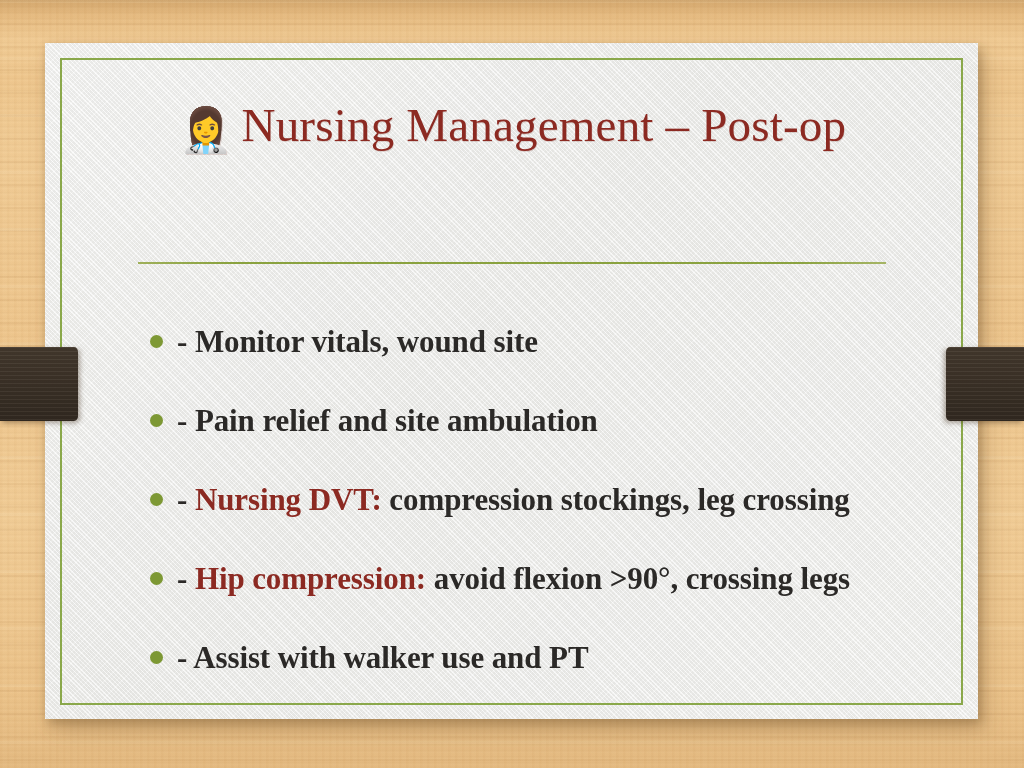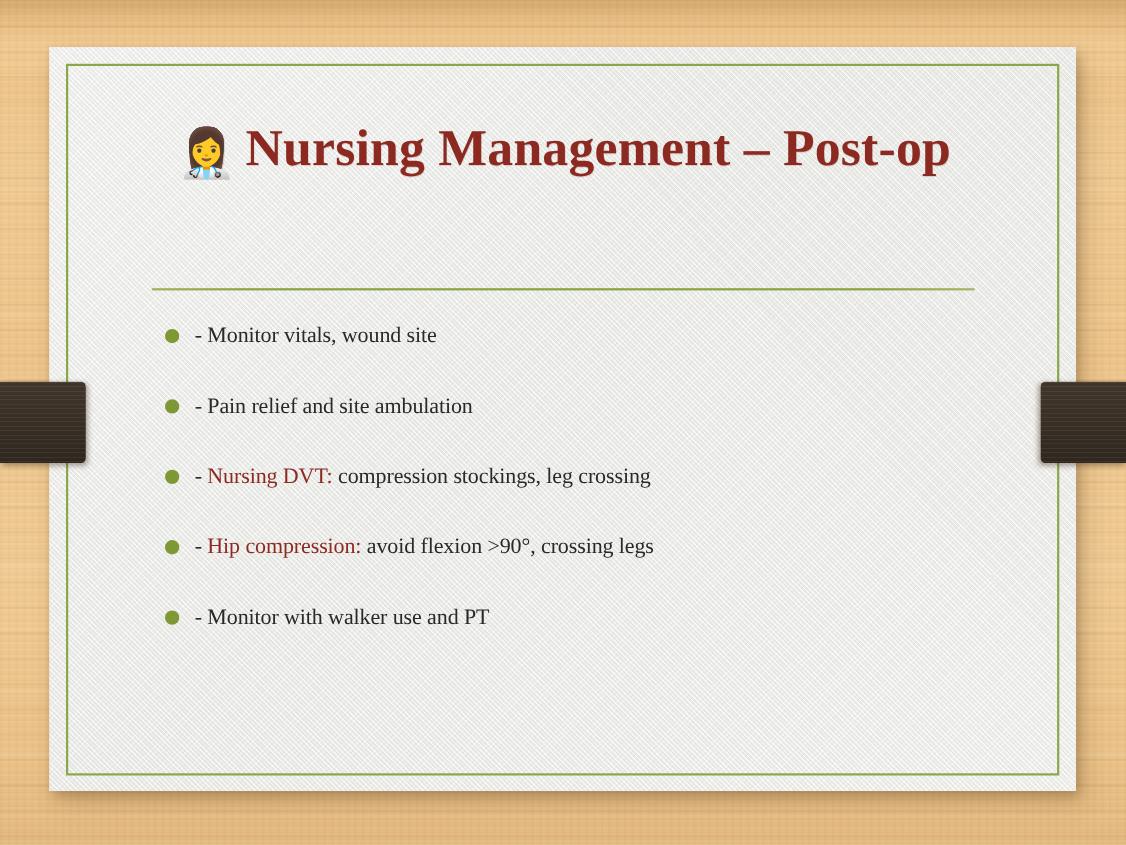--- a/index.html
+++ b/index.html
@@ -138,22 +138,22 @@
     position: absolute;
     left: 93px;
     top: 50px;
     width: 750px;
     text-align: center;
   }
 
   #title-text {
     color: #8c2a22;
     font-size: 47px;
-    line-height: 84px;
-    font-weight: bold;
+    line-height: 64px;
+    font-weight: normal;
     letter-spacing: 0.2px;
     margin: 0;
     text-shadow: 0.5px 0.5px 0 rgba(120,60,50,0.18);
     text-align: center;
   }
 
   #title-emoji {
     font-size: 43px;
     vertical-align: -4px;
     margin-right: 8px;
@@ -178,24 +178,25 @@
     list-style: none;
     margin: 0;
     padding: 0;
   }
 
   .bullet-item {
     position: relative;
     padding-left: 32px;
     margin-bottom: 21px;
     color: #2b2927;
-    font-size: 20px;
+    font-size: 31px;
     line-height: 43px;
-    font-weight: normal;
+    font-weight: bold;
     letter-spacing: -0.1px;
+    margin-top: 36px;
   }
 
   .bullet-dot {
     position: absolute;
     left: 5px;
     top: 15px;
     width: 13px;
     height: 13px;
     border-radius: 50%;
     background-color: #7d9834;
@@ -244,21 +245,21 @@
         <span class="bullet-text">- </span><span class="bullet-text highlight">Nursing DVT:</span><span class="bullet-text"> compression stockings, leg crossing</span>
       </li>
 
       <li class="bullet-item">
         <span class="bullet-dot"></span>
         <span class="bullet-text">- </span><span class="bullet-text highlight">Hip compression:</span><span class="bullet-text"> avoid flexion &gt;90°, crossing legs</span>
       </li>
 
       <li class="bullet-item">
         <span class="bullet-dot"></span>
-        <span class="bullet-text">- </span><span class="bullet-text highlight"></span><span class="bullet-text">Monitor with walker use and PT</span>
+        <span class="bullet-text">- </span><span class="bullet-text highlight"></span><span class="bullet-text">Assist with walker use and PT</span>
       </li>
 
     </ul>
   </div>
 </div>
 
 <div class="ribbon" id="ribbon-left"></div>
 <div class="ribbon" id="ribbon-right"></div>
 
 </body></html>

